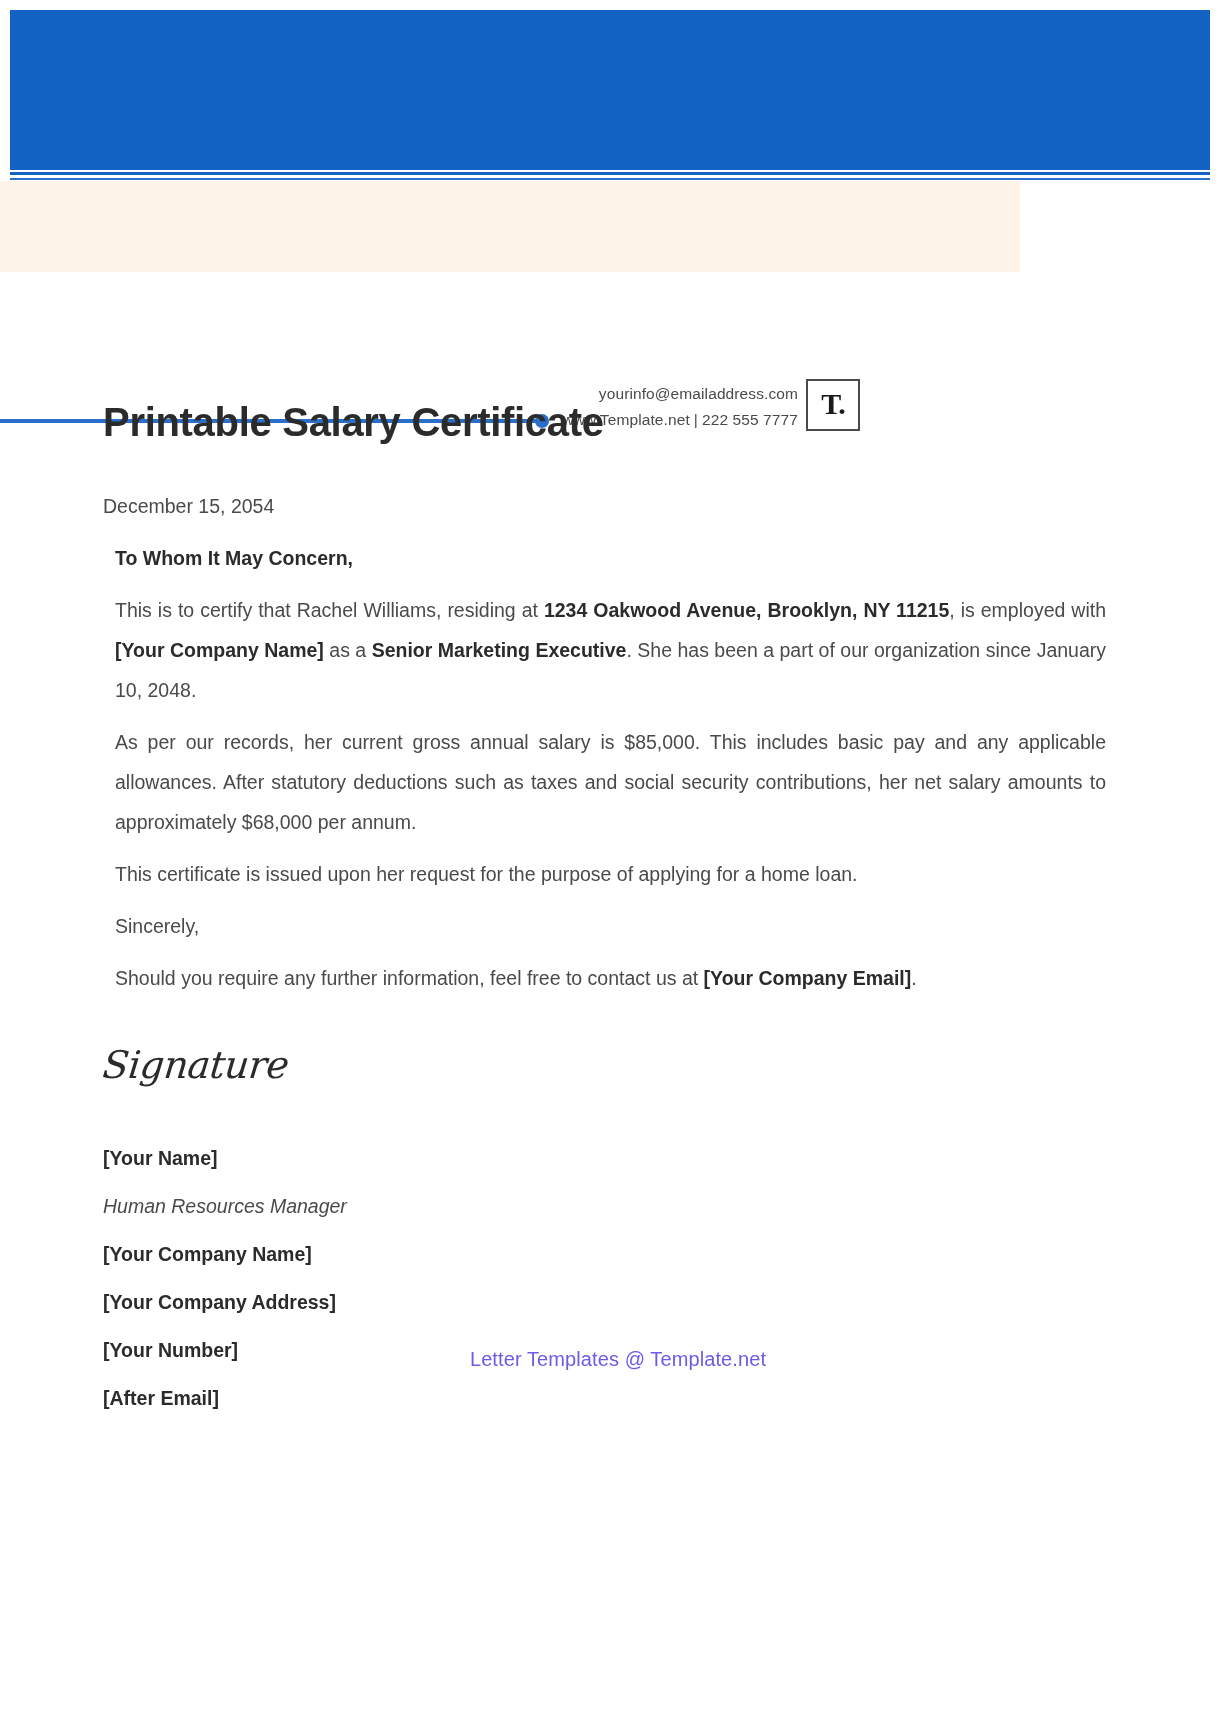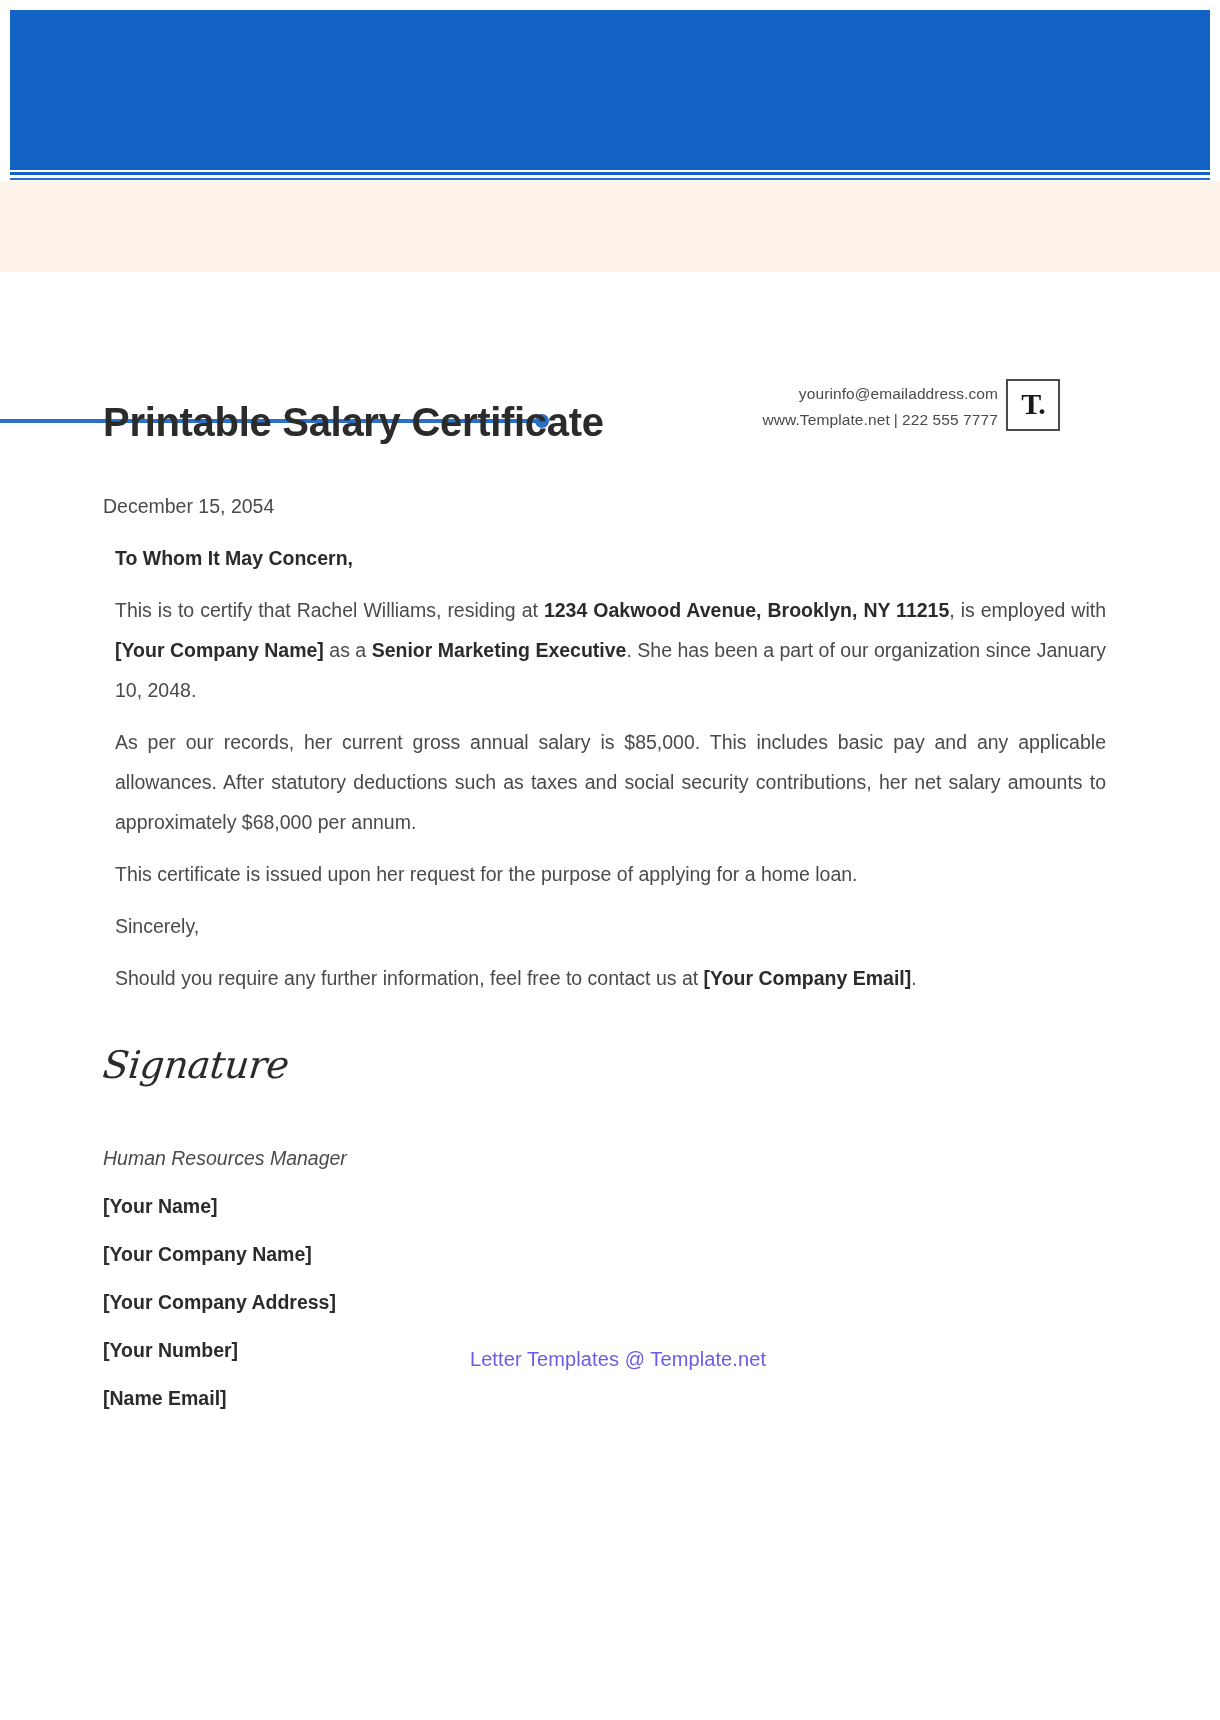--- a/index.html
+++ b/index.html
@@ -50,21 +50,21 @@
     width: 1200px;
     height: 2px;
     background: #2a6fc9;
   }
 
   
   .contact-strip {
     position: absolute;
     left: 0px;
     top: 181px;
-    width: 1220px;
+    width: 1020px;
     height: 91px;
     background: #fdf3e9;
   }
   .contact-line {
     position: absolute;
     left: 0px;
     top: 238px;
     width: 545px;
     height: 4px;
     background: #2a6fc9;
@@ -240,25 +240,25 @@
 
     <p class="para no-justify">Sincerely,</p>
 
     <p class="para no-justify"><span>Should you require any further information, feel free to contact us at </span><b>[Your Company Email]</b><span>.</span></p>
 
     <div class="signature-wrap">
       <span class="signature-script">Signature</span>
     </div>
 
     <div class="sign-block">
+      <p class="sign-line">[Your Name]</p>
       <p class="sign-line role">Human Resources Manager</p>
-      <p class="sign-line">[Your Name]</p>
       <p class="sign-line">[Your Company Name]</p>
       <p class="sign-line">[Your Company Address]</p>
       <p class="sign-line">[Your Number]</p>
-      <p class="sign-line">[Name Email]</p>
+      <p class="sign-line">[After Email]</p>
     </div>
 
   </div>
 
   <a class="footer-link" href="#">Letter Templates @ Template.net</a>
 
 </div>
 
 </body></html>

